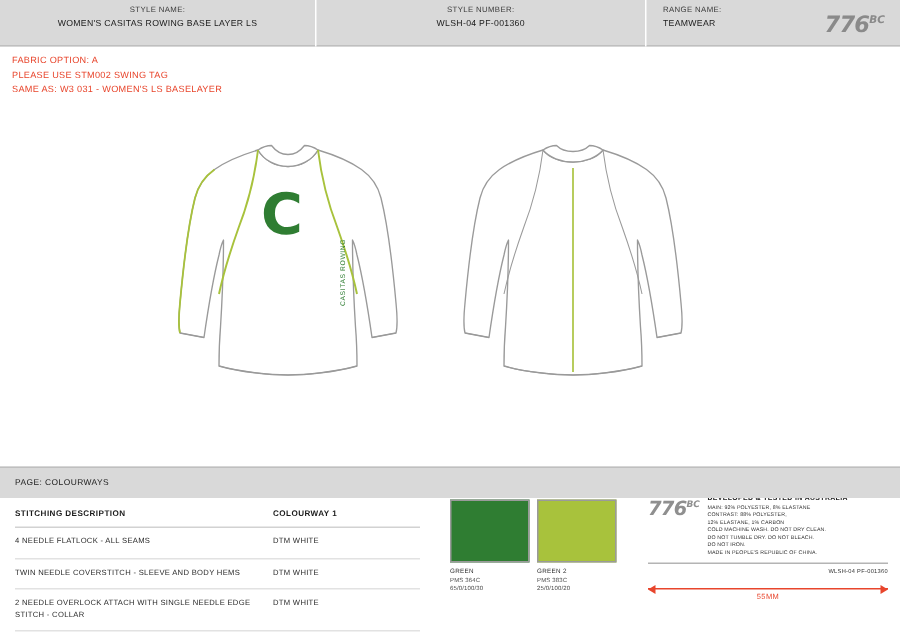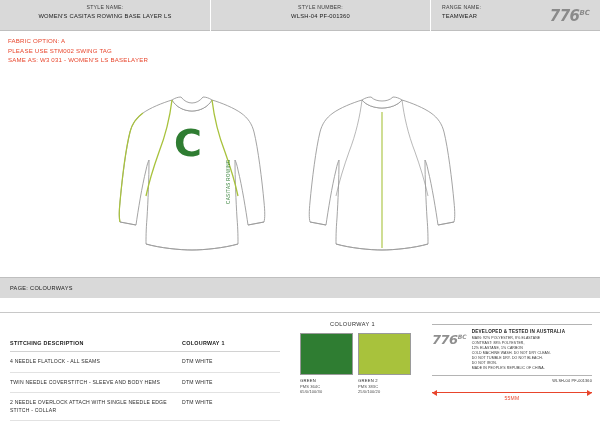--- a/index.html
+++ b/index.html
@@ -5,21 +5,21 @@
   * { box-sizing: border-box; }
   html, body {
     margin: 0; padding: 0;
     width: 600px; height: 424px;
     background: #ffffff;
     font-family: "Liberation Sans", sans-serif;
     overflow: hidden;
   }
   .page {
     position: relative;
-    width: 600px; height: 298px;
+    width: 600px; height: 332px;
     background: #ffffff;
   }
 
   
   .header {
     position: absolute;
     top: 0; left: 0;
     width: 600px; height: 31px;
     background: #d9d9d9;
     border-bottom: 1px solid #bfbfbf;

